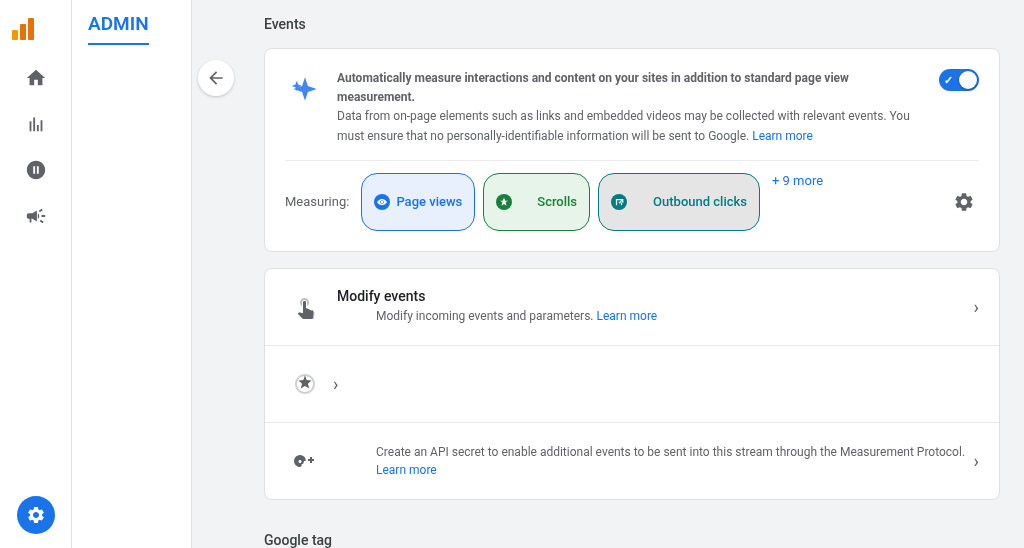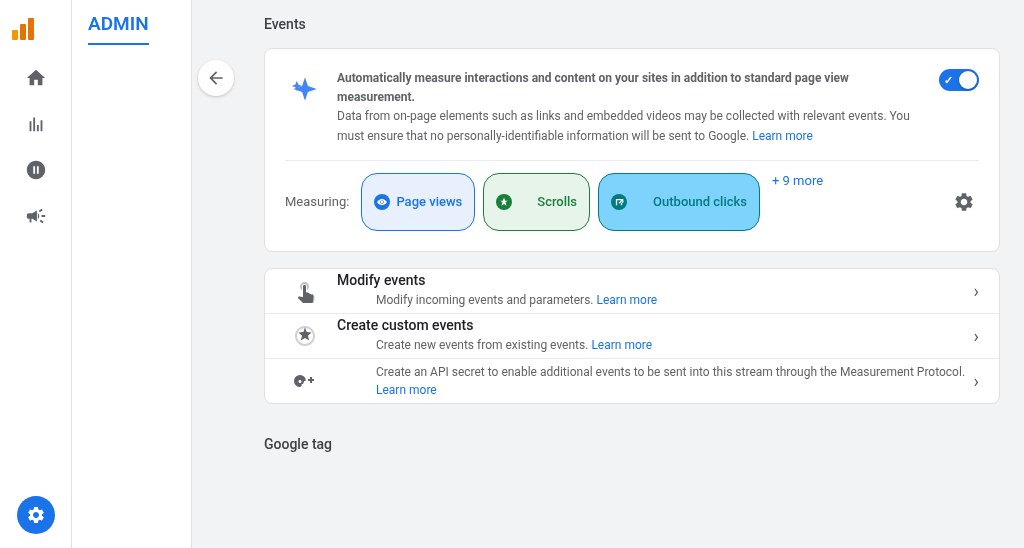--- a/index.html
+++ b/index.html
@@ -93,21 +93,21 @@
     .card {
       background: #fff;
       border-radius: 8px;
       margin: 0 24px 16px 24px;
       border: 1px solid #e0e0e0;
       overflow: hidden;
     }
     .card-item {
       display: flex;
       align-items: center;
-      padding: 2px 20px;
+      padding: 18px 20px;
       border-bottom: 1px solid #e8eaed;
       cursor: pointer;
     }
     .card-item:last-child { border-bottom: none; }
     .item-icon {
       width: 40px; height: 40px;
       display: flex; align-items: center; justify-content: center;
       flex-shrink: 0;
       color: #5f6368;
     }
@@ -221,21 +221,21 @@
       color: #1a73e8;
       border: 1.5px solid #1a73e8;
     }
     .chip-green {
       background: #e6f4ea;
       color: #188038;
       border: 1.5px solid #188038;
       gap: 25px;
     }
     .chip-teal {
-      background: #7dd3fc;
+      background: #e5e5e5;
       color: #007b83;
       border: 1.5px solid #007b83;
       gap: 26px;
     }
     .chip-icon {
       width: 16px; height: 16px;
       border-radius: 50%;
       display: flex; align-items: center; justify-content: center;
       font-size: 10px;
     }
@@ -428,27 +428,20 @@
     </div>
 
     <div class="card-item">
       <div class="item-icon">
         <svg viewBox="0 0 24 24" fill="currentColor" width="24" height="24">
           <circle cx="12" cy="12" r="2" opacity=".6"></circle>
           <path d="M12 2C6.48 2 2 6.48 2 12s4.48 10 10 10 10-4.48 10-10S17.52 2 12 2zm0 18c-4.42 0-8-3.58-8-8s3.58-8 8-8 8 3.58 8 8-3.58 8-8 8z" opacity=".3"></path>
           <path d="M12 3.27L10.35 7.9l-4.89.57 3.63 3.21L7.74 16.5 12 14.02l4.26 2.48-1.35-4.82 3.63-3.21-4.89-.57z"></path>
         </svg>
       </div>
-      <div class="item-content">
-        <div class="item-title">Create custom events</div>
-        <div class="item-desc">
-          <span>Create new events from existing events.</span>
-          <a href="#">Learn more</a>
-        </div>
-      </div>
       <span class="item-chevron">›</span>
     </div>
 
     <div class="card-item">
       <div class="item-icon">
         <svg viewBox="0 0 24 24" fill="currentColor" width="24" height="24">
           <path d="M12.65 10A6 6 0 1 0 7 18h.35l1.35-1.35V15h1.5v-1.5H11v-1.5h1.65zM7 14c-.83 0-1.5-.67-1.5-1.5S6.17 11 7 11s1.5.67 1.5 1.5S7.83 14 7 14zm14-4h-2V8h-2v2h-2v2h2v2h2v-2h2v-2z"></path>
         </svg>
       </div>
       <div class="item-content">

